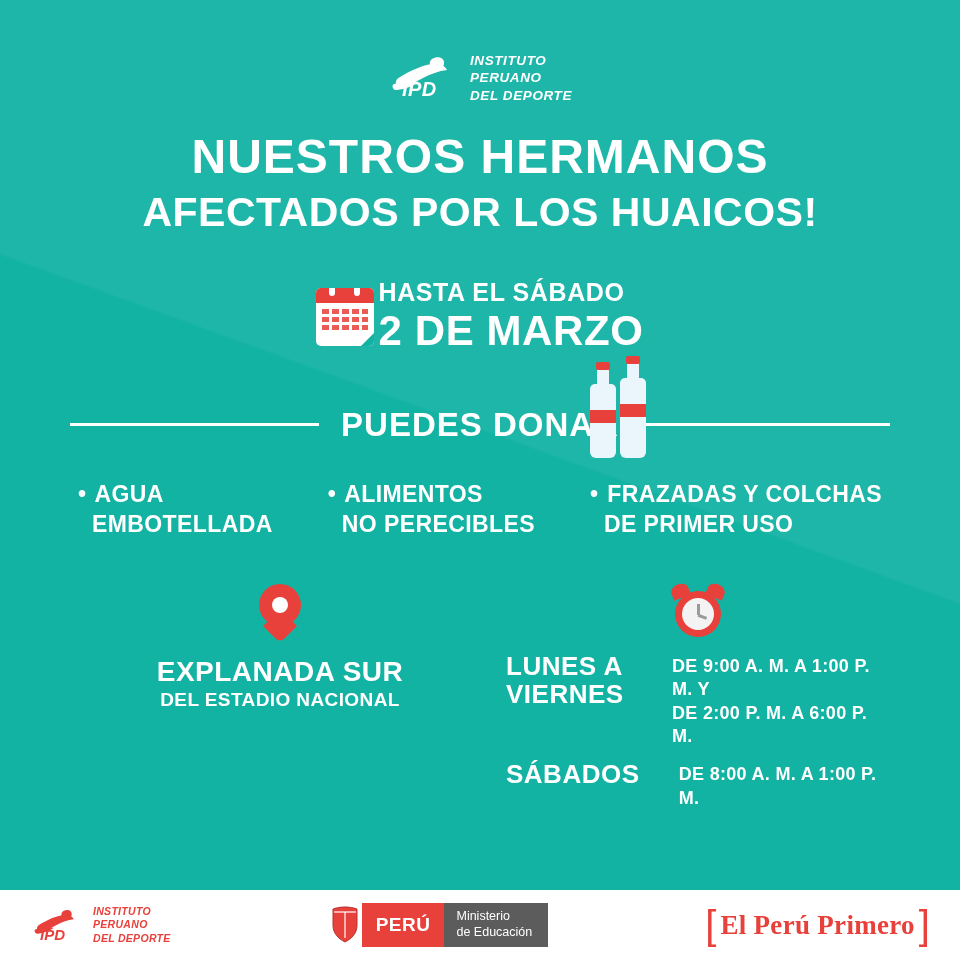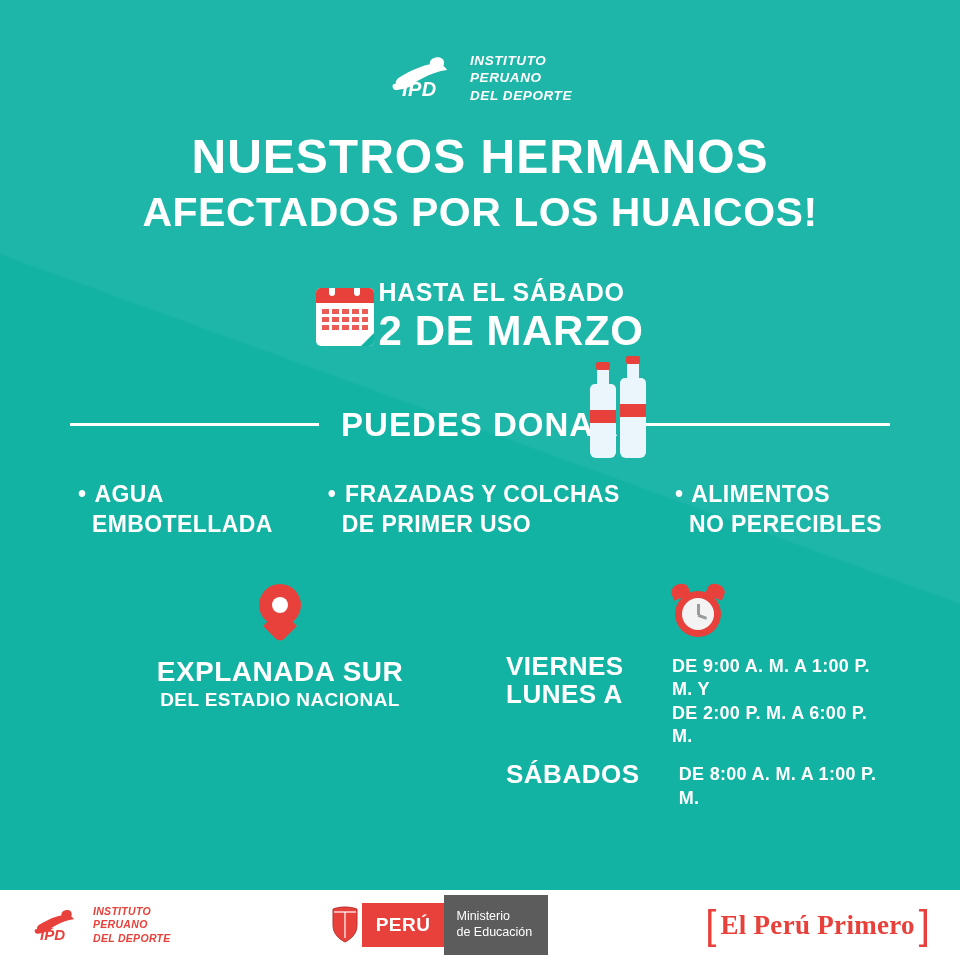--- a/index.html
+++ b/index.html
@@ -426,21 +426,21 @@
     height: 44px;
     display: flex;
     align-items: center;
     padding: 0 14px;
   }
   .f-min {
     background: #5c5c5c;
     color: #ffffff;
     font-size: 12.5px;
     line-height: 1.25;
-    height: 60px;
+    height: 44px;
     display: flex;
     flex-direction: column;
     justify-content: center;
     padding: 0 16px 0 12px;
   }
   .f-slogan {
     display: flex;
     align-items: center;
     gap: 4px;
     color: #e8403a;
@@ -529,27 +529,27 @@
     </div>
 
     <div class="items">
       <div class="item">
         <div><span class="bullet">•</span>
           <span>AGUA</span></div>
         <div class="sub">EMBOTELLADA</div>
       </div>
       <div class="item">
         <div><span class="bullet">•</span>
+          <span>ALIMENTOS</span></div>
+        <div class="sub">NO PERECIBLES</div>
+      </div>
+      <div class="item">
+        <div><span class="bullet">•</span>
           <span>FRAZADAS Y COLCHAS</span></div>
         <div class="sub">DE PRIMER USO</div>
-      </div>
-      <div class="item">
-        <div><span class="bullet">•</span>
-          <span>ALIMENTOS</span></div>
-        <div class="sub">NO PERECIBLES</div>
       </div>
     </div>
 
     <div class="bottom-row">
       <div class="place">
         <div class="pin">
           <div class="tail"></div>
           <div class="head"></div>
           <div class="dot"></div>
         </div>
@@ -561,22 +561,22 @@
         <div class="clock">
           <div class="bellL"></div>
           <div class="bellR"></div>
           <div class="body"></div>
           <div class="face"></div>
           <div class="handA"></div>
           <div class="handB"></div>
         </div>
         <div class="hrow">
           <div class="hlabel">
+            <div>LUNES A</div>
             <div>VIERNES</div>
-            <div>LUNES A</div>
           </div>
           <div class="htext">
             <div>DE 9:00 A. M. A 1:00 P. M. Y</div>
             <div>DE 2:00 P. M. A 6:00 P. M.</div>
           </div>
         </div>
         <div class="hrow">
           <div class="hlabel">
             <div>SÁBADOS</div>
           </div>

